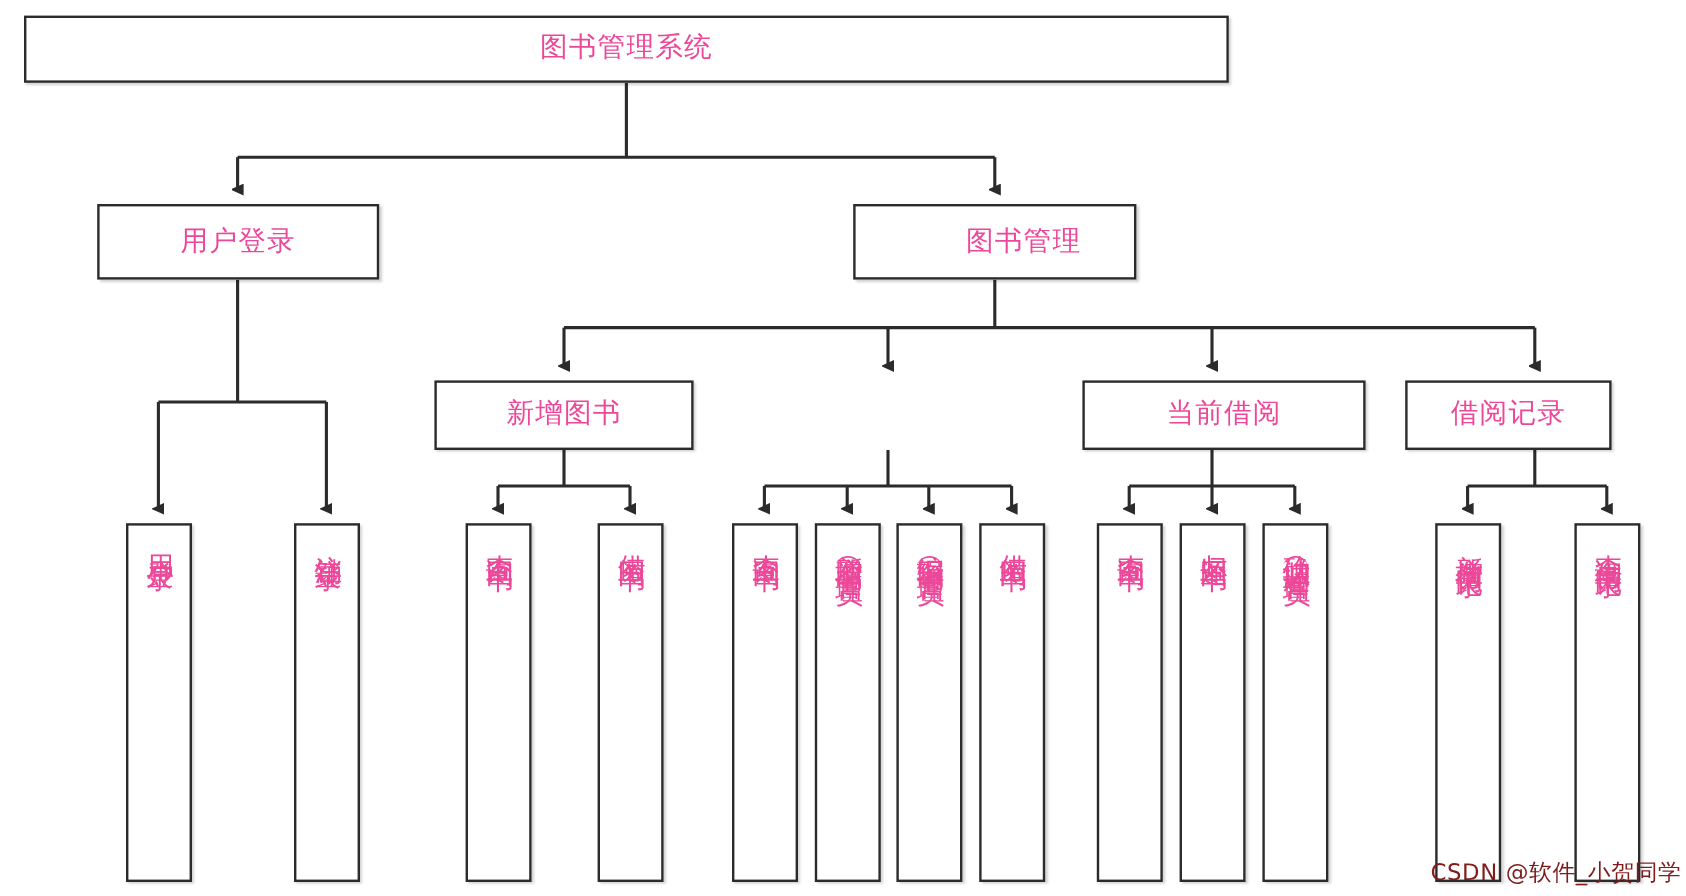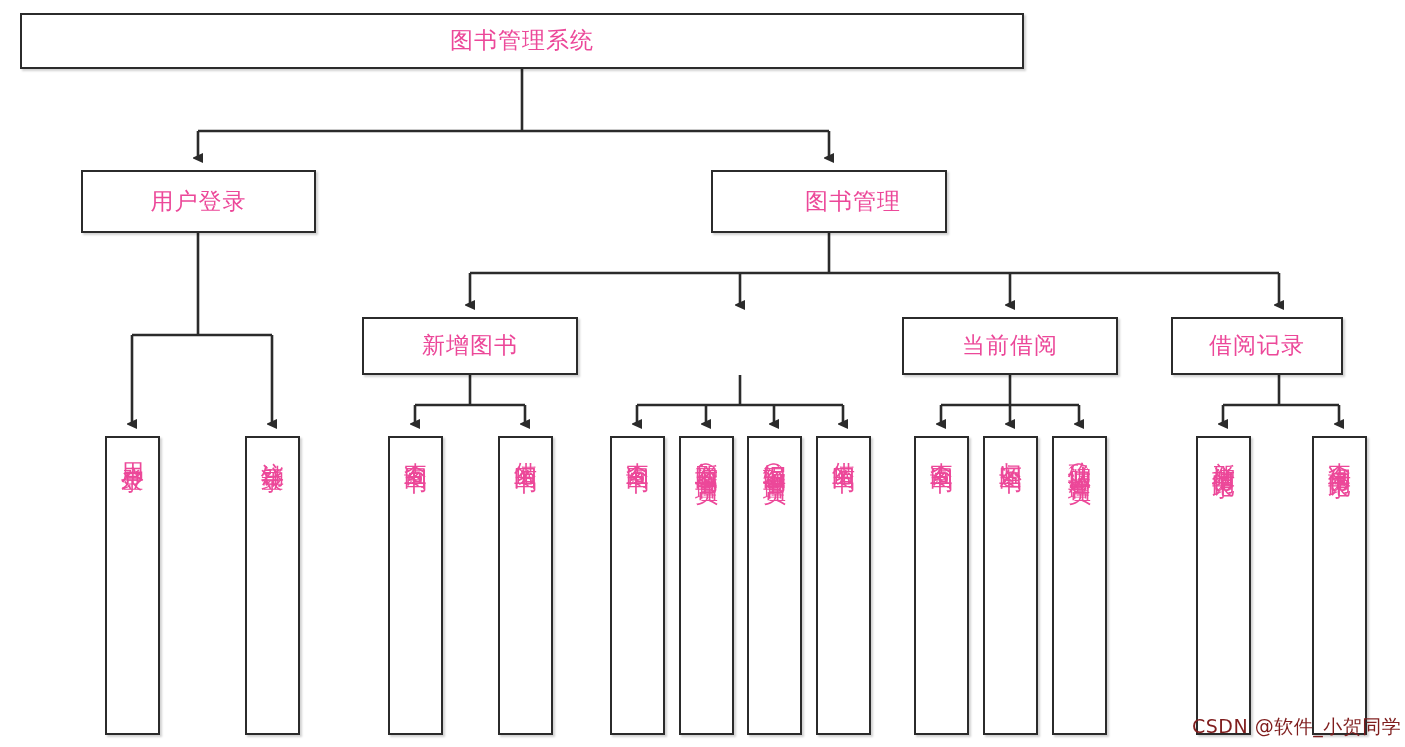--- a/index.html
+++ b/index.html
@@ -126,21 +126,21 @@
   <div class="node h-node" style="left:81px; top:170px; width:235px; height:63px;">
     <span class="node-label">用户登录</span>
   </div>
   <div class="node h-node" style="left:711px; top:170px; width:236px; height:63px;padding-left:48px;">
     <span class="node-label">图书管理</span>
   </div>
 
   <div class="node h-node" style="left:362px; top:317px; width:216px; height:58px;">
     <span class="node-label">新增图书</span>
   </div>
-  <div class="node h-node" style="left:902px; top:317px; width:216px; height:58px;">
+  <div class="node h-node" style="left:902px; top:317px; width:236px; height:58px;">
     <span class="node-label">当前借阅</span>
   </div>
   <div class="node h-node" style="left:1171px; top:317px; width:172px; height:58px;">
     <span class="node-label">借阅记录</span>
   </div>
 
   <div class="node v-node" style="left:105px; top:436px; width:55px; height:299px;">
     <span class="node-label">用户登录</span>
   </div>
   <div class="node v-node" style="left:245px; top:436px; width:55px; height:299px;">

